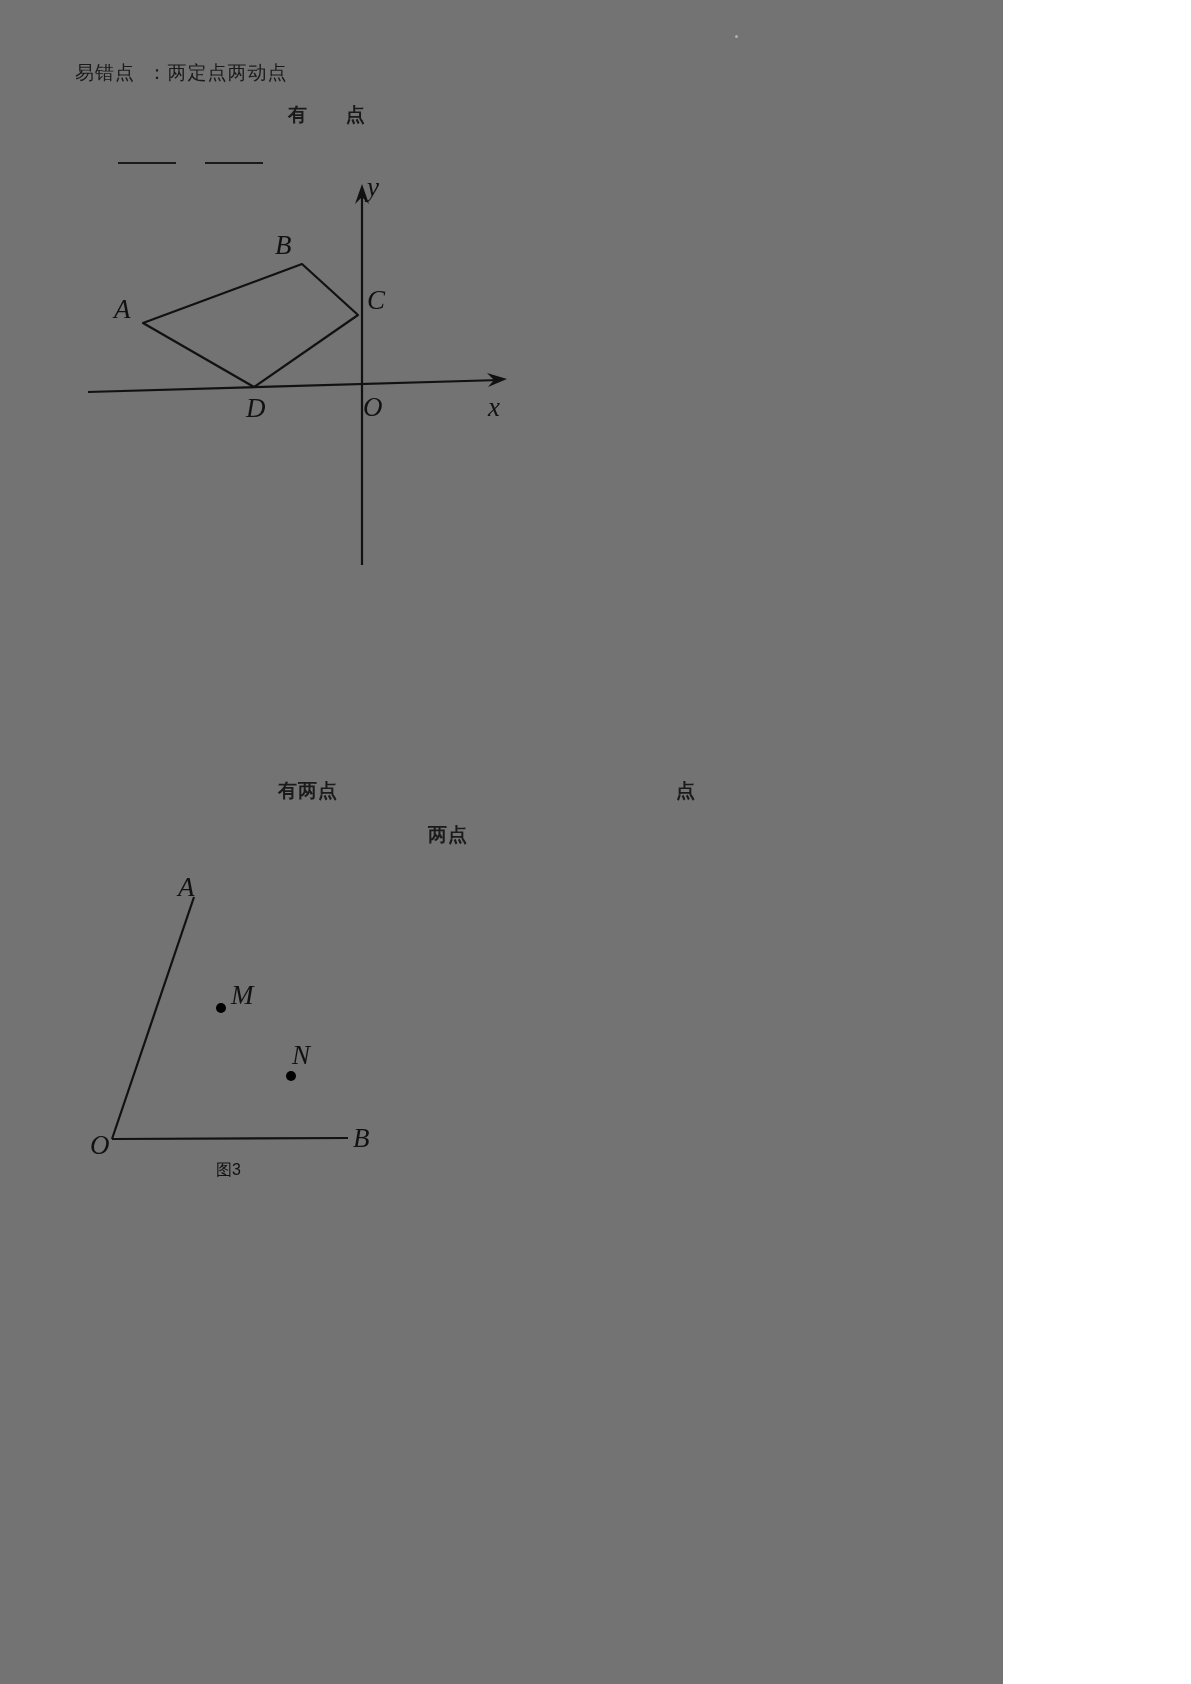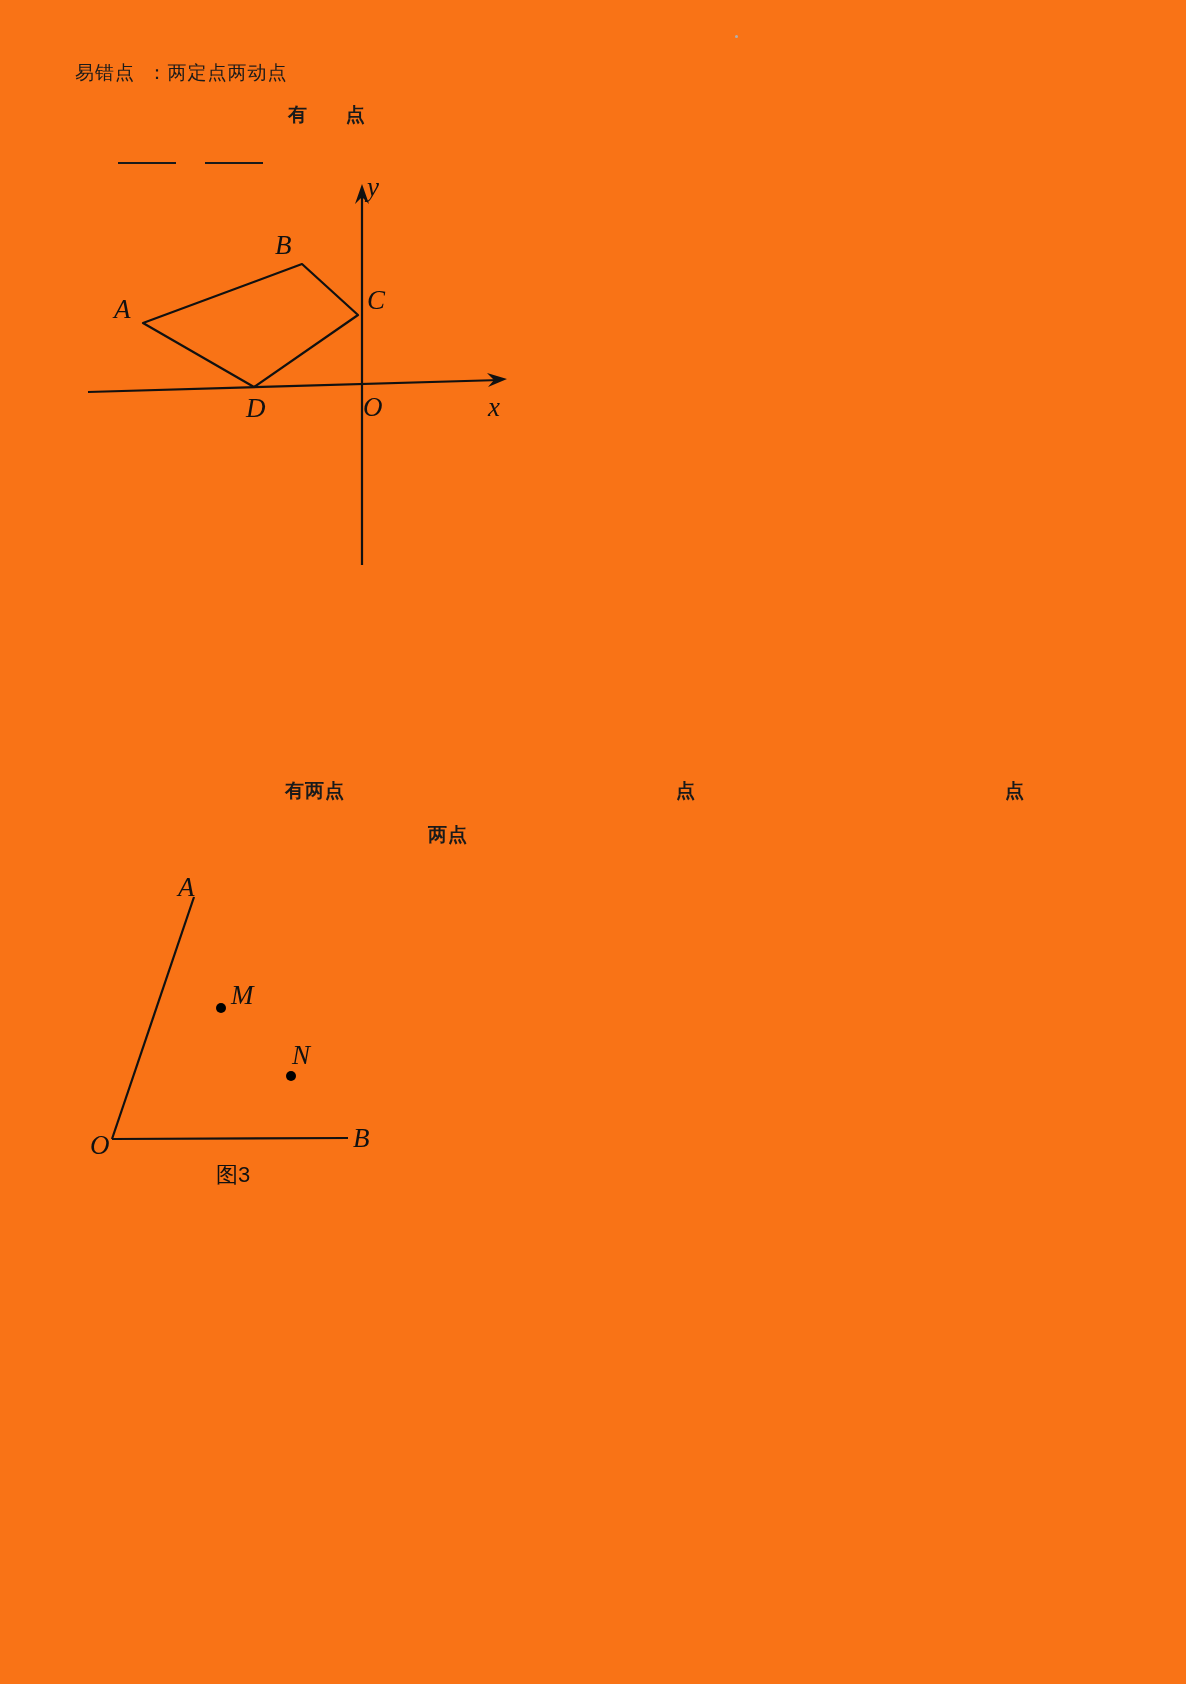--- a/index.html
+++ b/index.html
@@ -6,23 +6,23 @@
     margin: 0;
     padding: 0;
     background: #ffffff;
   }
   body {
     font-family: "Liberation Serif", serif;
     color: #000000;
   }
   .page {
     position: relative;
-    width: 1186px;
+    width: 1003px;
     height: 1684px;
-    background: #f97316;
+    background: #737373;
     overflow: hidden;
   }
   .txt {
     position: absolute;
     white-space: pre;
     font-family: "Liberation Sans", sans-serif;
     color: #1a1a1a;
   }
   .heading {
     font-size: 19px;
@@ -44,21 +44,21 @@
     position: absolute;
     font-family: "Liberation Serif", serif;
     font-style: italic;
     font-size: 27px;
     color: #111111;
     white-space: pre;
   }
   .fig-caption {
     position: absolute;
     font-family: "Liberation Sans", sans-serif;
-    font-size: 22px;
+    font-size: 16px;
     color: #111111;
     white-space: pre;
   }
   .dot {
     position: absolute;
     width: 10px;
     height: 10px;
     border-radius: 50%;
     background: #000000;
   }
@@ -97,21 +97,21 @@
     </svg>
     <div class="fig-label" style="left:297px; top:12px;">y</div>
     <div class="fig-label" style="left:418px; top:232px;">x</div>
     <div class="fig-label" style="left:293px; top:232px;">O</div>
     <div class="fig-label" style="left:44px; top:134px;">A</div>
     <div class="fig-label" style="left:205px; top:70px;">B</div>
     <div class="fig-label" style="left:297px; top:125px;">C</div>
     <div class="fig-label" style="left:176px; top:233px;">D</div>
   </div>
 
-  <div class="txt body-text" style="left:285px; top:778px;">有两点</div>
+  <div class="txt body-text" style="left:278px; top:778px;">有两点</div>
   <div class="txt body-text" style="left:676px; top:778px;">点</div>
   <div class="txt body-text" style="left:1005px; top:778px;">点</div>
   <div class="txt body-text" style="left:428px; top:822px;">两点</div>
 
   <div class="fig" style="left:90px; top:880px; width:320px; height:290px;">
     <svg width="320" height="290" viewBox="0 0 320 290" xmlns="http://www.w3.org/2000/svg">
 
       <path d="M22 259 L104 17" stroke="#111" stroke-width="2.2" fill="none"></path>
 
       <path d="M22 259 L258 258" stroke="#111" stroke-width="2.2" fill="none"></path>

